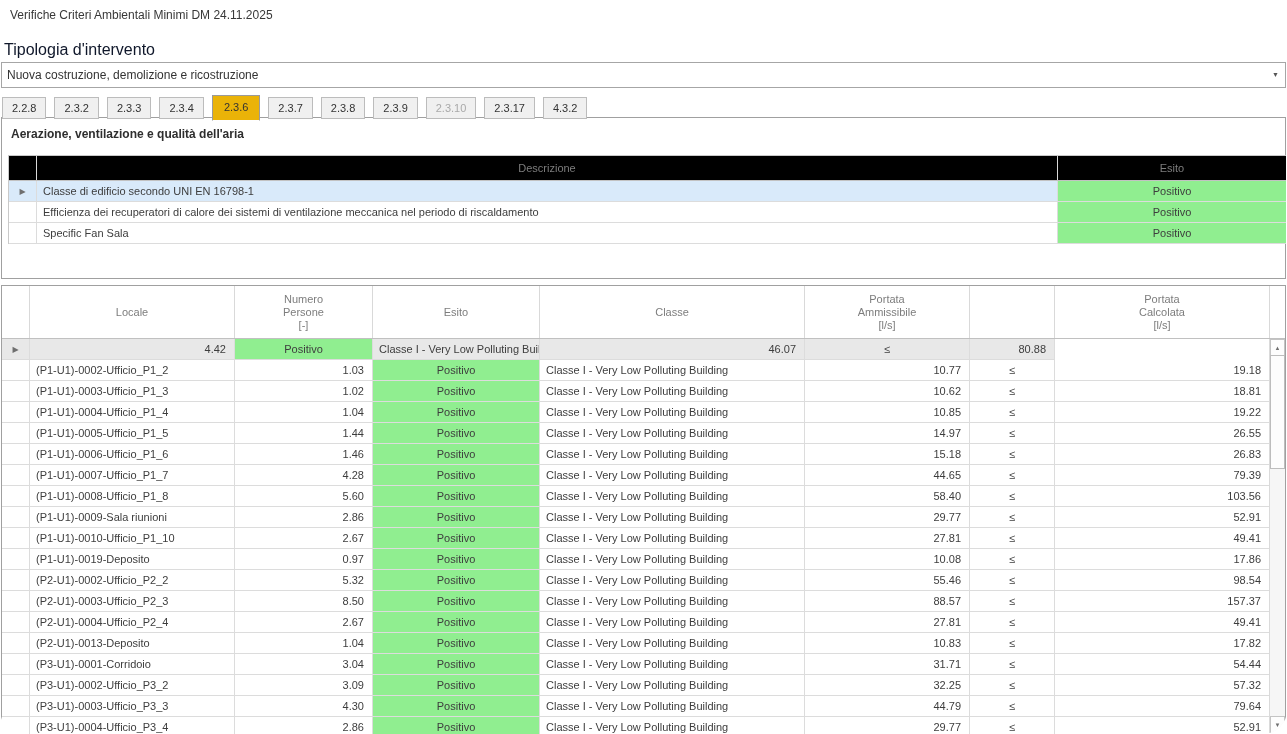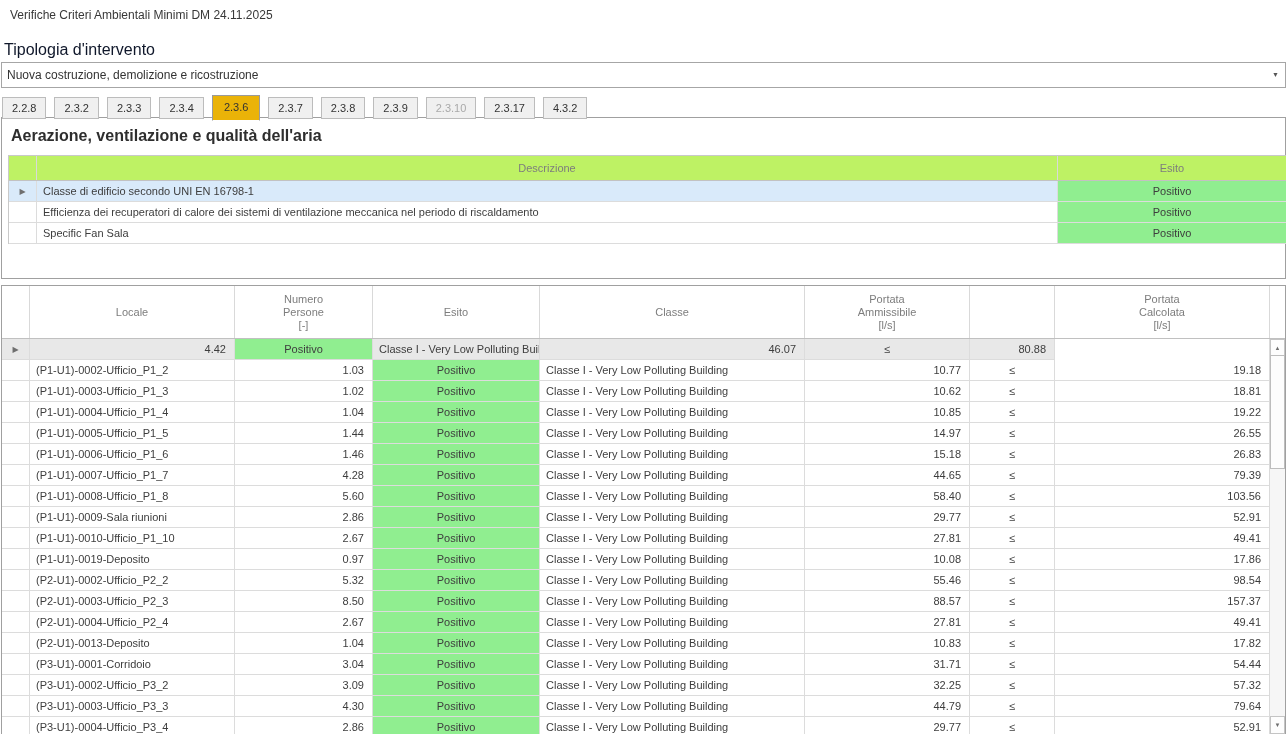--- a/index.html
+++ b/index.html
@@ -1,37 +1,37 @@
 <!DOCTYPE html>
 <html><head>
 <meta charset="utf-8">
 <style>
   html,body{margin:0;padding:0;background:#fff;}
   .screen{position:relative;width:1287px;height:734px;background:#ffffff;overflow:hidden;
-          font-family:"Liberation Sans",sans-serif;color:#3d3d3d;font-size:11px;}
+          font-family:"Liberation Sans",sans-serif;color:#3d3d3d;font-size:11px;border-radius:24px;}
   .page-title{position:absolute;left:10px;top:8px;font-size:12px;color:#383838;}
   .combo-label{position:absolute;left:4px;top:41px;font-size:16px;color:#0f172a;}
   .combo{position:absolute;left:1px;top:62px;width:1283px;height:24px;border:1px solid #a6a6a6;
          background:#fff;display:flex;align-items:center;}
   .combo-text{padding-left:5px;font-size:12px;color:#333;}
   .combo-arrow{position:absolute;right:6px;top:8px;font-size:7px;color:#555;line-height:8px;}
   .tabstrip{position:absolute;left:2px;top:95px;height:24px;display:flex;align-items:flex-end;z-index:3;}
   .tab{height:20px;line-height:20px;padding:0 9px;background:#f0f0f0;border:1px solid #bcbcbc;
        margin-right:8px;color:#333;text-align:center;}
   .tab.active{background:#eab308;border-color:#9a9a9a;border-bottom:1px solid #fff;height:24px;line-height:22px;
        margin-bottom:-2px;padding:0 11px;}
   .tab.disabled{color:#a9a9a9;}
   .panel{position:absolute;left:1px;top:117px;width:1283px;height:160px;border:1px solid #a0a0a0;background:#fff;}
-  .section-title{position:absolute;left:9px;top:9px;font-size:16px;font-weight:bold;color:#2e2e2e;}
+  .section-title{position:absolute;left:9px;top:9px;font-size:12px;font-weight:bold;color:#2e2e2e;}
   
   .t1{position:absolute;left:6px;top:37px;width:1277px;border-top:1px solid #c9c9c9;border-left:1px solid #c9c9c9;}
   .t1row,.t1head{display:grid;grid-template-columns:28px 1021px 228px;}
   .t1head{height:24px;border-bottom:1px solid #c2c2c2;}
   .t1head .hcell{display:flex;align-items:center;justify-content:center;color:#7d7d7d;
-       border-right:1px solid #d9d9d9;background:#bef264;}
+       border-right:1px solid #d9d9d9;background:#000000;}
   .t1head .hcell:last-child{border-right:none;}
   .t1row{height:20px;border-bottom:1px solid #dcdcdc;}
   .t1cell{display:flex;align-items:center;border-right:1px solid #dcdcdc;background:#fff;overflow:hidden;white-space:nowrap;}
   .t1cell:last-child{border-right:none;}
   .t1cell.desc{padding-left:6px;}
   .t1cell.res{justify-content:center;background:#90ee90;}
   .t1row.sel .t1cell:not(.res){background:#d9eafa;}
   .rowmark{width:100%;text-align:center;color:#6f6f6f;font-size:8px;}
   
   .t2{position:absolute;left:1px;top:285px;width:1283px;height:449px;border:1px solid #a0a0a0;border-bottom:none;

